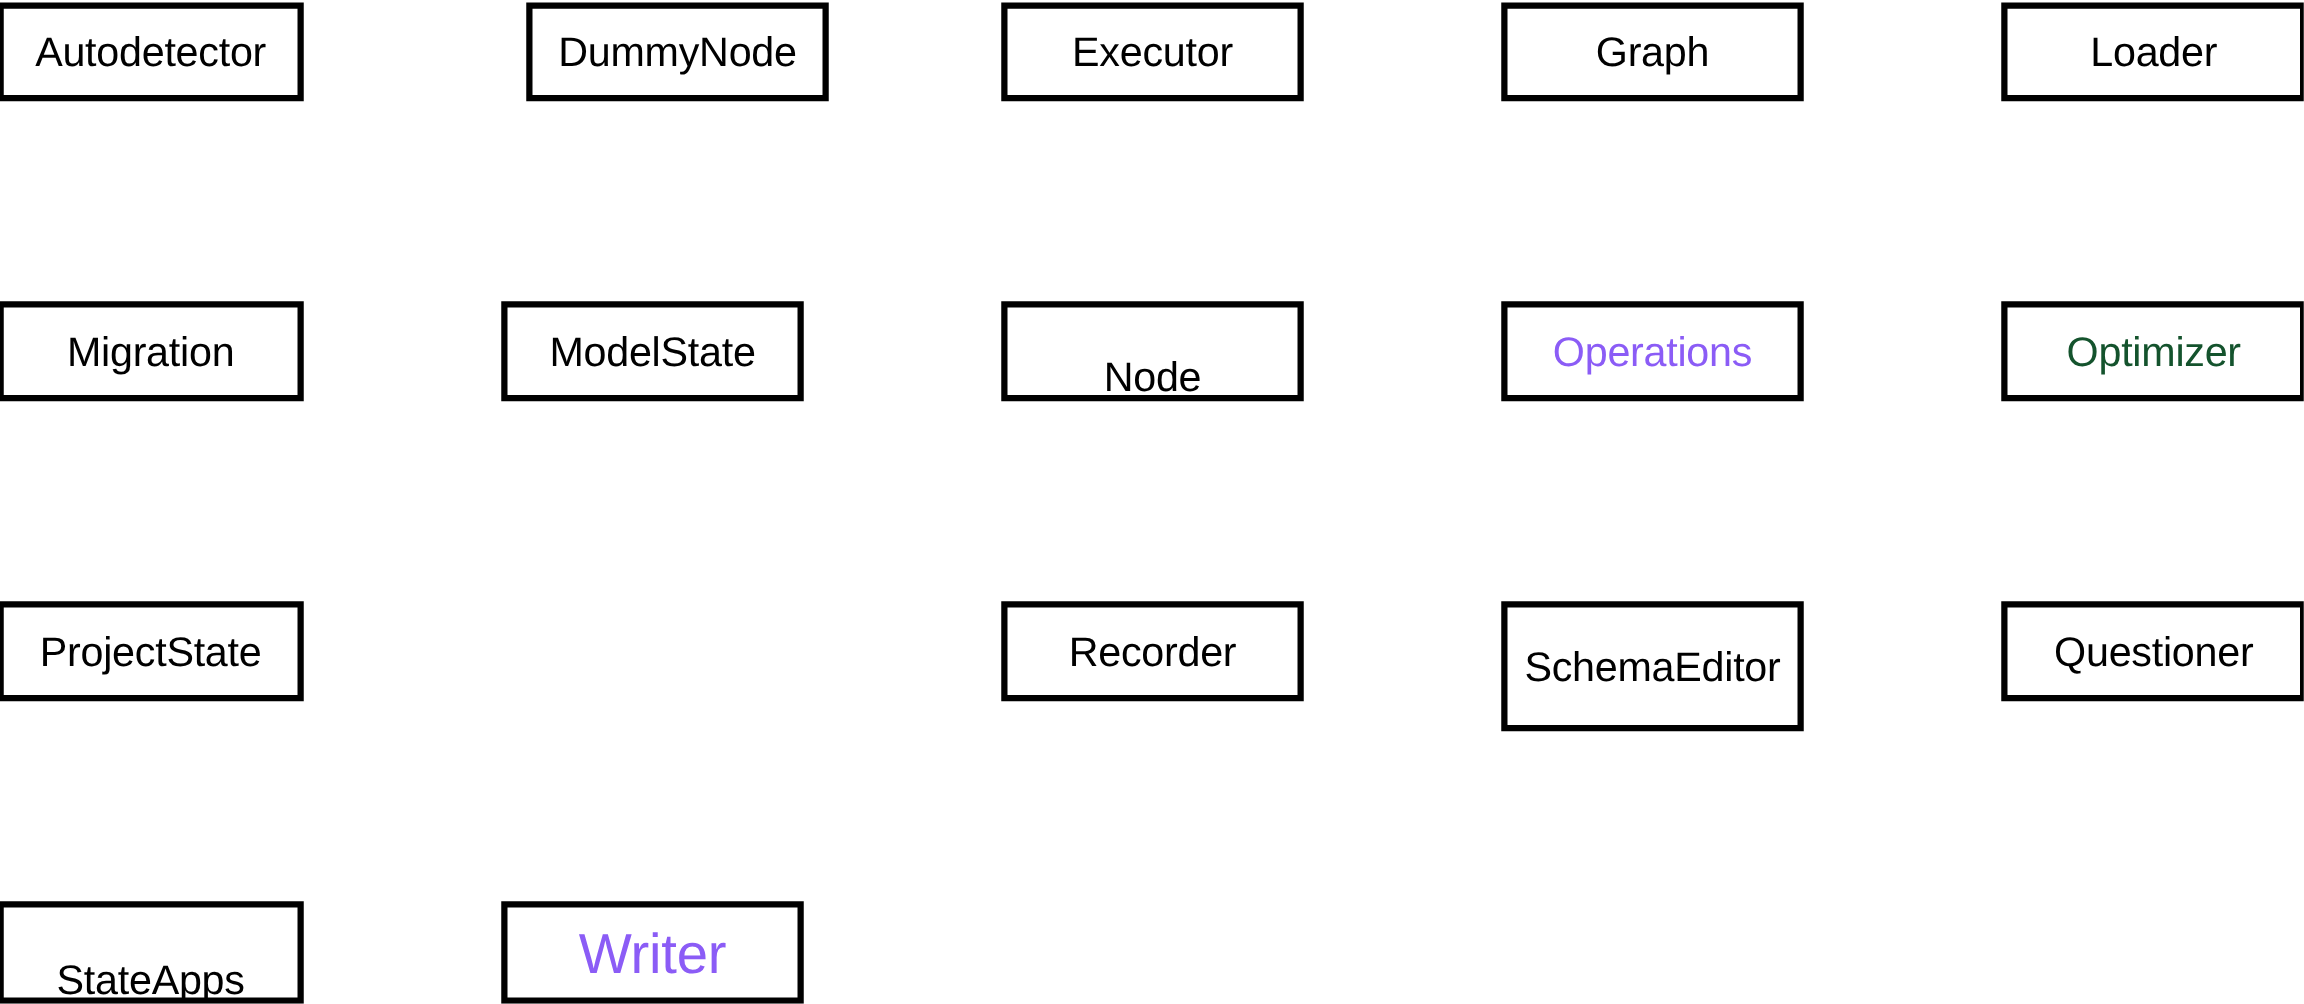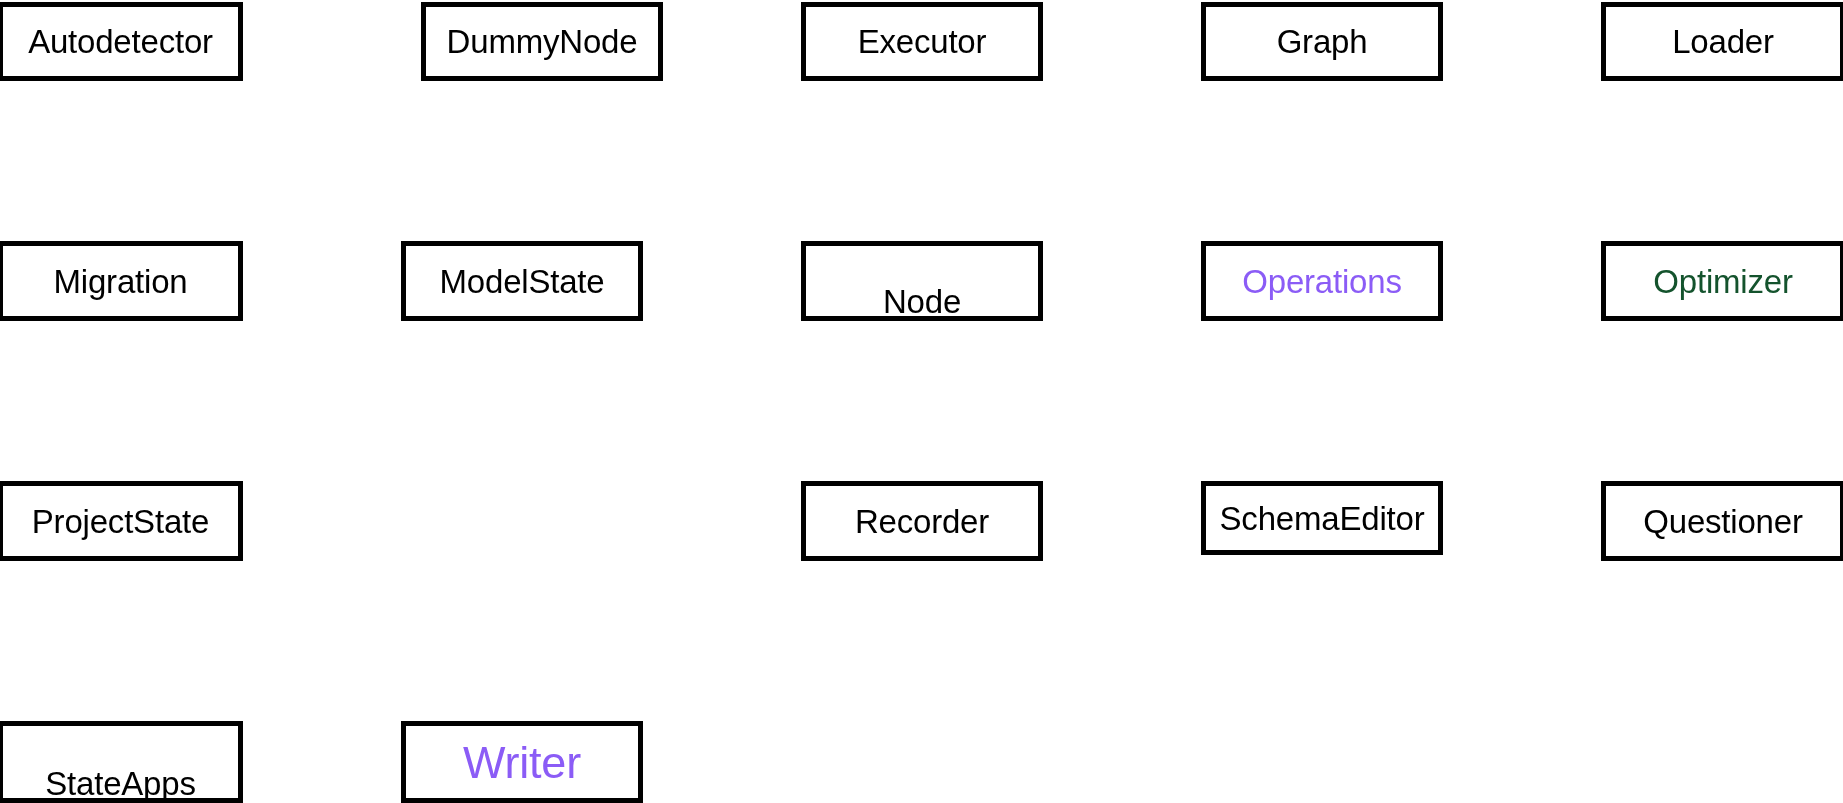--- a/index.html
+++ b/index.html
@@ -75,21 +75,21 @@
     </div>
     <div class="node-box" style="left: 1601px; top: 241px; width: 244px; height: 80px; border-width: 5px; border-color: rgb(0, 0, 0); background: rgb(255, 255, 255);">
       <span class="node-label" style="color: #14532d; font-size: 33px;">Optimizer</span>
     </div>
     <div class="node-box" style="left: -2px; top: 481px; width: 245px; height: 80px; border-width: 5px; border-color: rgb(0, 0, 0); background: rgb(255, 255, 255);">
       <span class="node-label" style="color: rgb(0, 0, 0); font-size: 33px;">ProjectState</span>
     </div>
     <div class="node-box" style="left: 801px; top: 481px; width: 242px; height: 80px; border-width: 5px; border-color: rgb(0, 0, 0); background: rgb(255, 255, 255);">
       <span class="node-label" style="color: rgb(0, 0, 0); font-size: 33px;">Recorder</span>
     </div>
-    <div class="node-box" style="left: 1201px; top: 481px; width: 242px; height: 74px; border-width: 5px; border-color: rgb(0, 0, 0); background: rgb(255, 255, 255);">
+    <div class="node-box" style="left: 1201px; top: 481px; width: 242px; height: 104px; border-width: 5px; border-color: rgb(0, 0, 0); background: rgb(255, 255, 255);">
       <span class="node-label" style="color: rgb(0, 0, 0); font-size: 33px;">SchemaEditor</span>
     </div>
     <div class="node-box" style="left: 1601px; top: 481px; width: 244px; height: 80px; border-width: 5px; border-color: rgb(0, 0, 0); background: rgb(255, 255, 255);">
       <span class="node-label" style="color: rgb(0, 0, 0); font-size: 33px;">Questioner</span>
     </div>
     <div class="node-box" style="left: -2px; top: 721px; width: 245px; height: 82px; border-width: 5px; border-color: rgb(0, 0, 0); background: rgb(255, 255, 255);">
       <span class="node-label" style="color: rgb(0, 0, 0); font-size: 33px; margin-top: 43px;">StateApps</span>
     </div>
     <div class="node-box" style="left: 401px; top: 721px; width: 242px; height: 82px; border-width: 5px; border-color: rgb(0, 0, 0); background: rgb(255, 255, 255);">
       <span class="node-label" style="color: #8b5cf6; font-size: 45px;">Writer</span>

